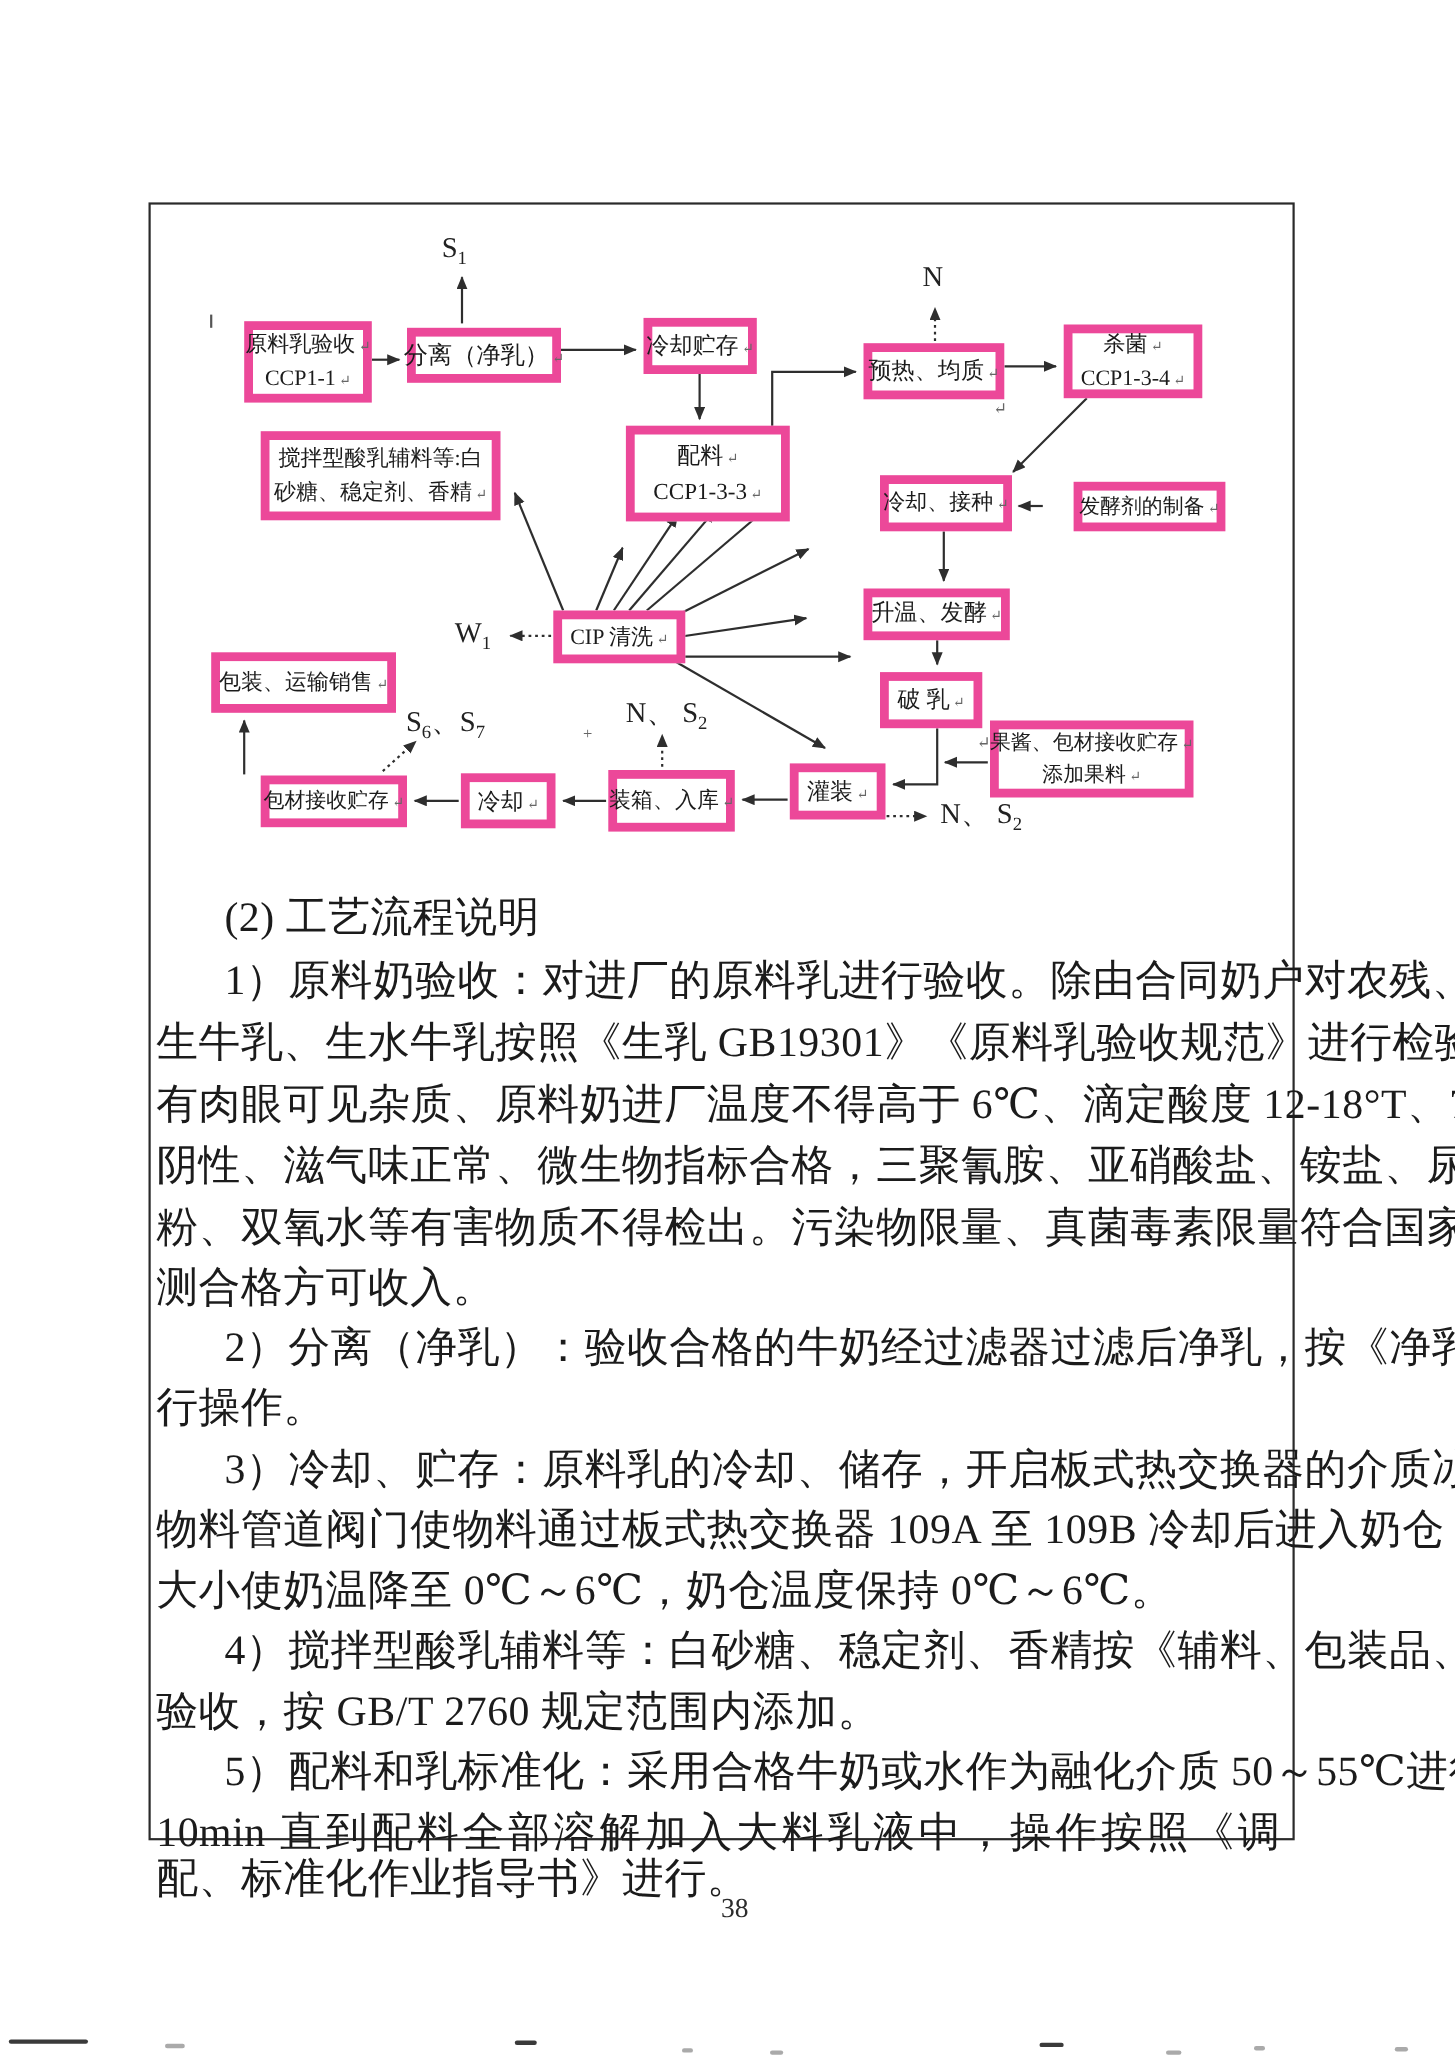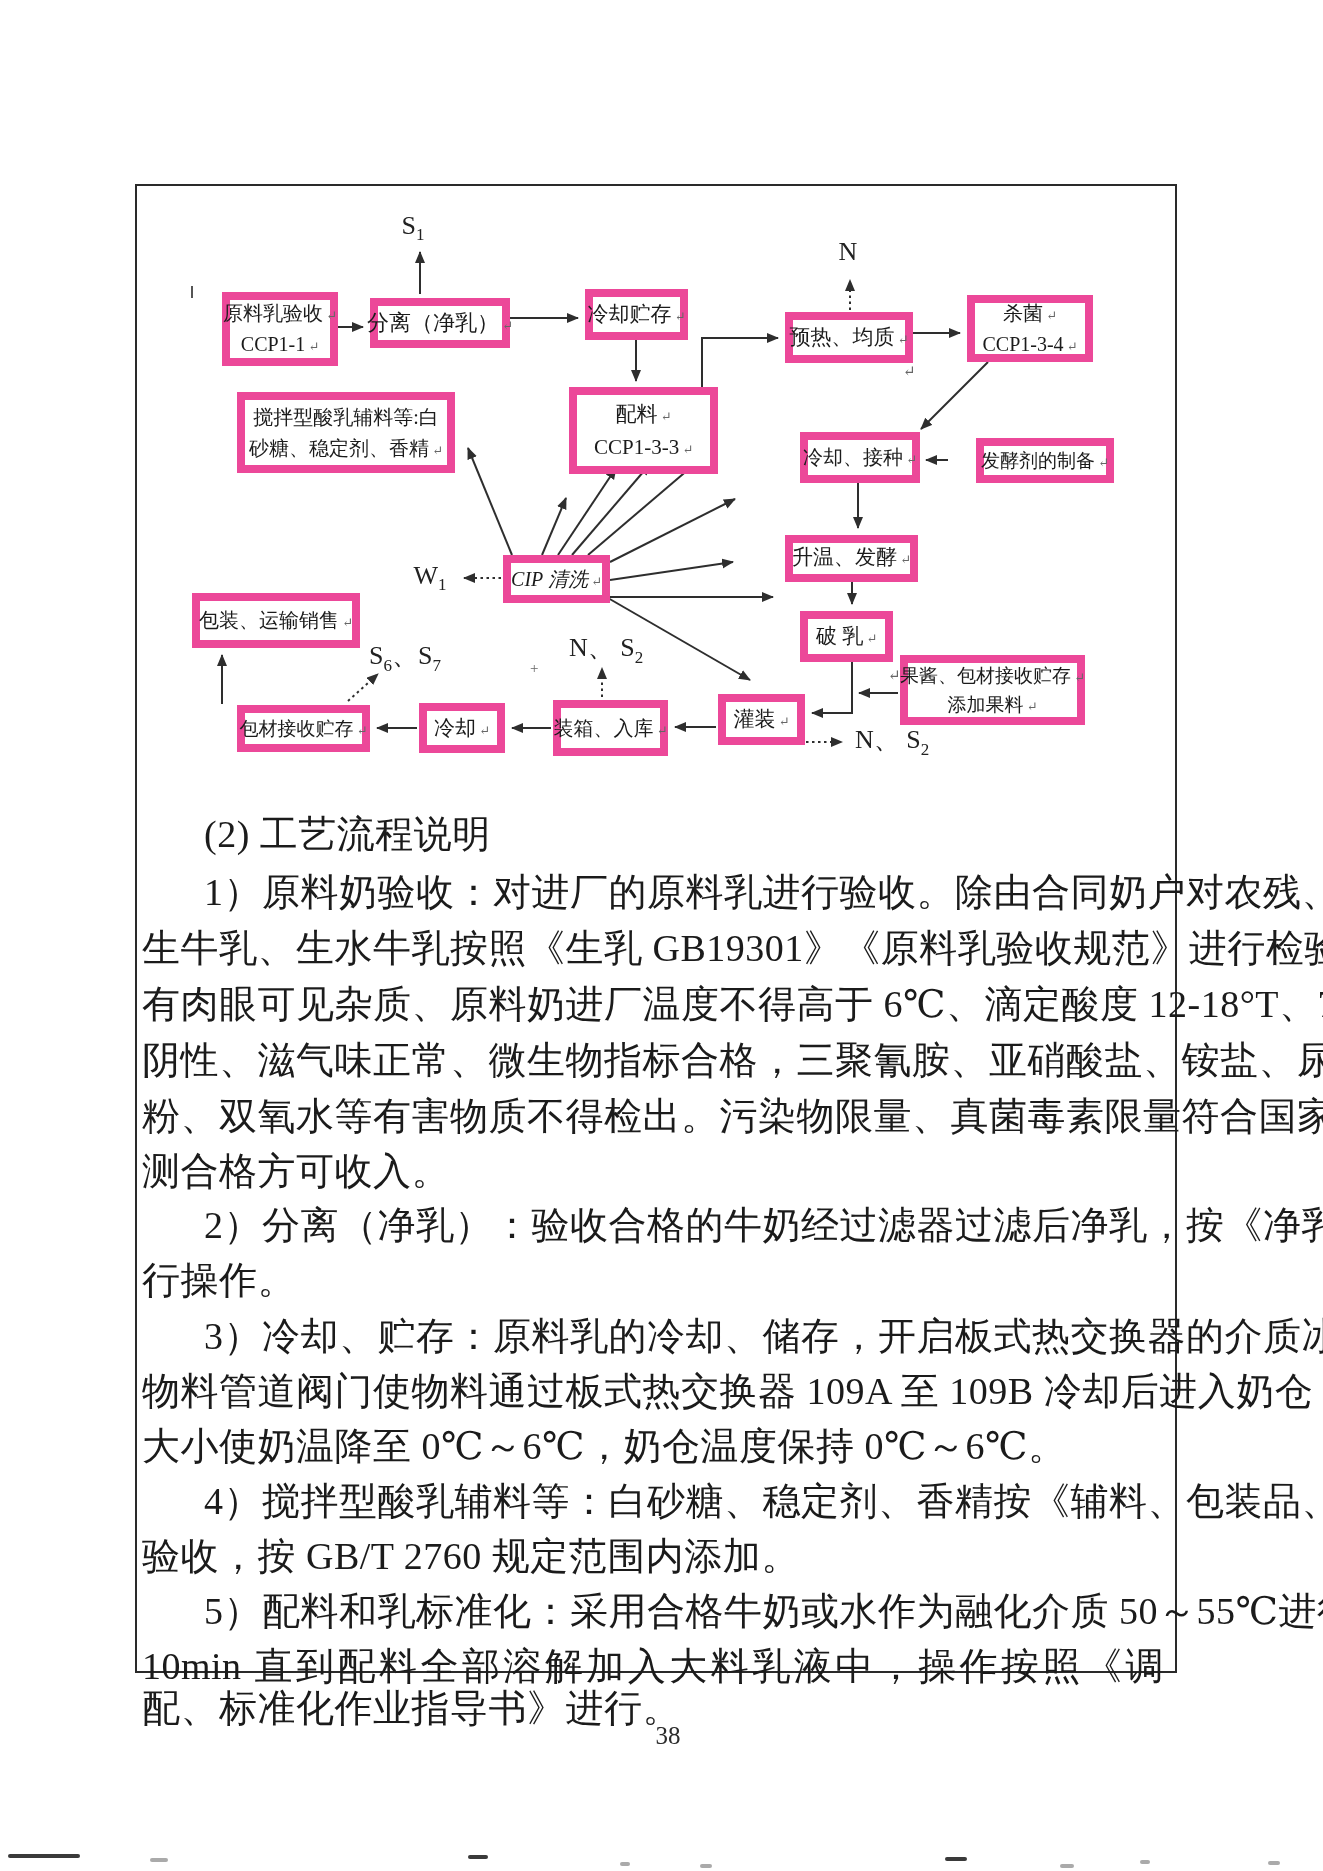--- a/index.html
+++ b/index.html
@@ -103,21 +103,21 @@
       </div>
       <div class="flow-box" style="left: 800px; top: 432px; width: 120px; height: 51px; font-size: 20px;">
         <div class="box-line"><span>冷却、接种</span><span class="ret">↵</span></div>
       </div>
       <div class="flow-box" style="left: 950px; top: 438px; width: 138px; height: 45px; font-size: 19px; margin-left: 26px;">
         <div class="box-line"><span>发酵剂的制备</span><span class="ret">↵</span></div>
       </div>
       <div class="flow-box" style="left: 785px; top: 535px; width: 133px; height: 47px; font-size: 21px; justify-content: flex-end;">
         <div class="box-line"><span>升温、发酵</span><span class="ret">↵</span></div>
       </div>
-      <div class="flow-box" style="left: 503px; top: 555px; width: 107px; height: 48px; font-size: 20px; font-style: italic;">
+      <div class="flow-box" style="left: 503px; top: 555px; width: 120px; height: 48px; font-size: 20px;">
         <div class="box-line"><span>CIP 清洗</span><span class="ret">↵</span></div>
       </div>
       <div class="flow-box" style="left: 800px; top: 611px; width: 93px; height: 51px; font-size: 21px;">
         <div class="box-line"><span>破 乳</span><span class="ret">↵</span></div>
       </div>
       <div class="flow-box" style="left: 192px; top: 593px; width: 168px; height: 55px; font-size: 20px;">
         <div class="box-line"><span>包装、运输销售</span><span class="ret">↵</span></div>
       </div>
       <div class="flow-box" style="left: 900px; top: 655px; width: 185px; height: 70px; font-size: 19px;">
         <div class="box-line"><span>果酱、包材接收贮存</span><span class="ret">↵</span></div>

